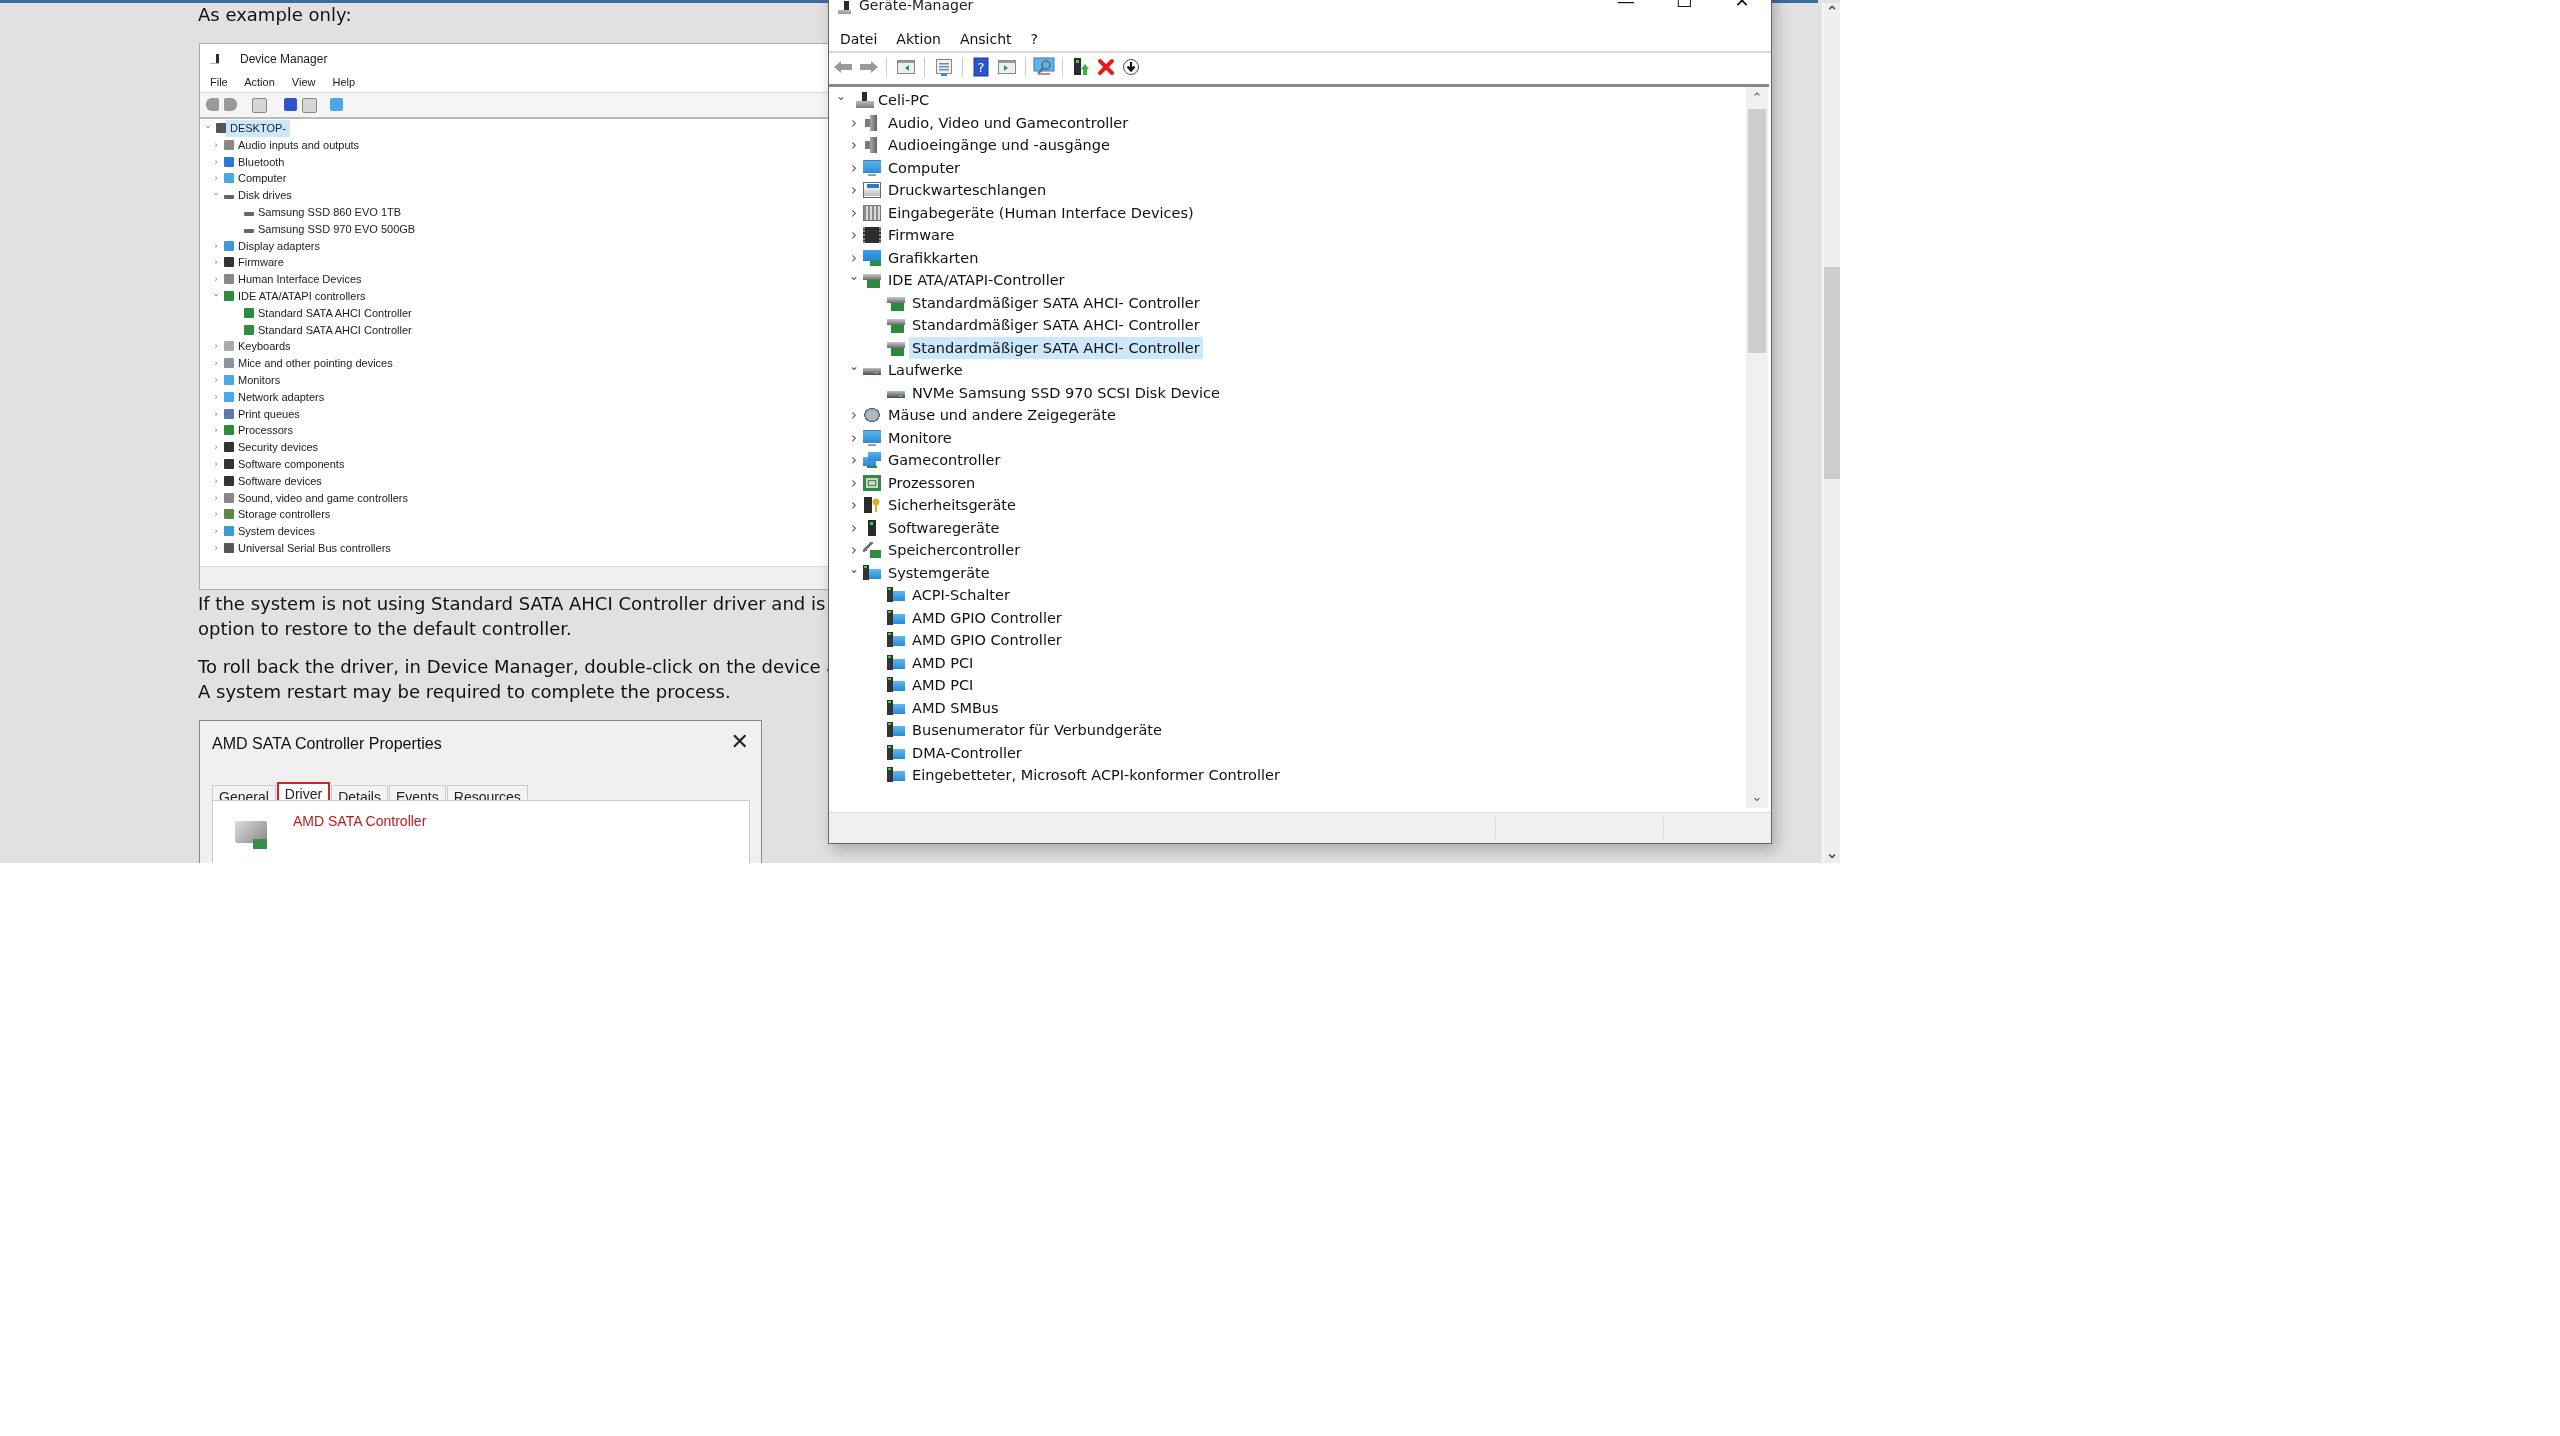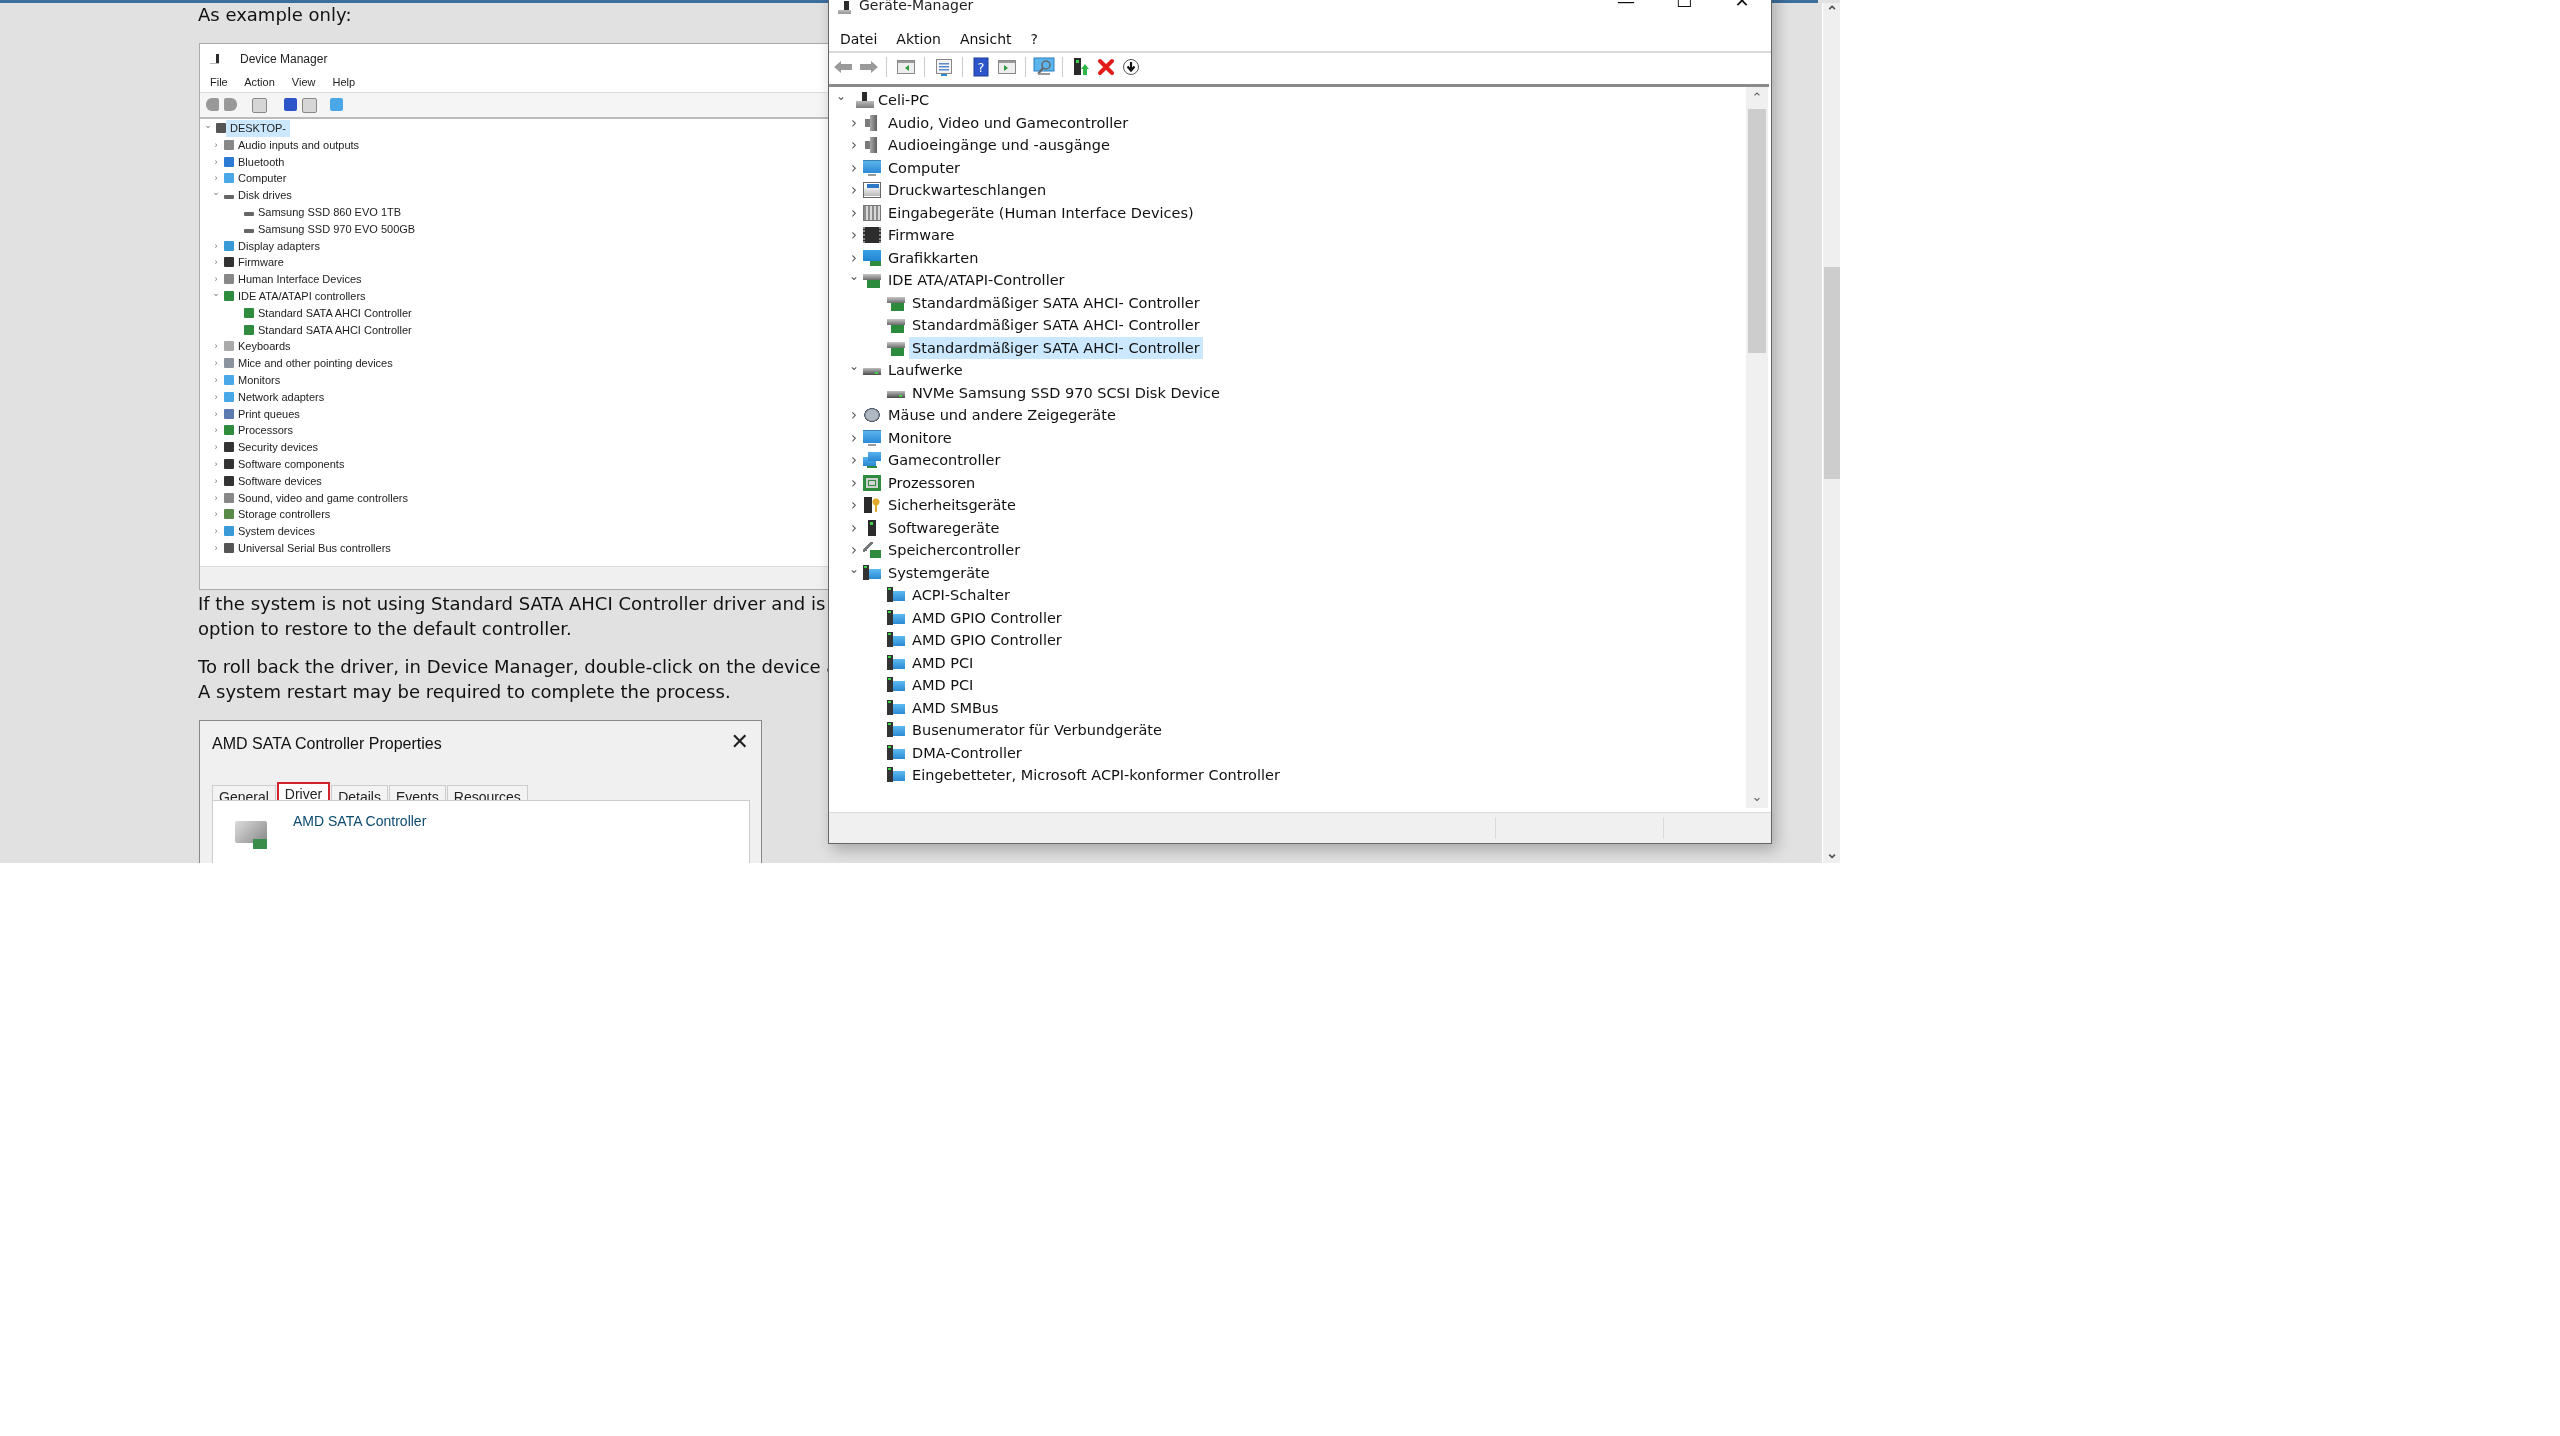--- a/index.html
+++ b/index.html
@@ -29,21 +29,21 @@
   .ex-foot { position:absolute; left:0; bottom:0; width:100%; height:22px; background:#f0f0f0; border-top:1px solid #ddd; }
 
   
   .props { position:absolute; left:199px; top:720px; width:561px; height:160px; background:#f0f0f0; border:1px solid #888; }
   .props .ptitle { position:absolute; left:12px; top:14px; font-size:16px; color:#111; }
   .props .pclose { position:absolute; right:12px; top:8px; font-size:22px; color:#222; }
   .props .tabs { position:absolute; left:12px; top:53px; height:26px; display:flex;margin-top:11px; }
   .props .tab { padding:3px 6px; font-size:14px; border:1px solid #ccc; border-bottom:none; background:#f3f3f3; margin-right:1px; color:#222; }
   .props .tab.active { border:2px solid #d2222d; background:#fff; padding:2px 6px; margin-top:-3px; }
   .props .body { position:absolute; left:12px; top:79px; width:536px; height:90px; background:#fff; border:1px solid #ccc; }
-  .props .devname { position:absolute; left:80px; top:12px; font-size:14px; color:#0c4a6e; }
+  .props .devname { position:absolute; left:80px; top:12px; font-size:14px; color:#b91c1c; }
   .props .devico { position:absolute; left:22px; top:20px; width:32px; height:22px; background:linear-gradient(135deg,#ddd,#888); border-radius:2px; }
   .props .devico::after { content:""; position:absolute; right:0; bottom:-6px; width:14px; height:10px; background:#3a8c4a; }
 
   
   .gm { position:absolute; left:828px; top:-12px; width:942px; height:854px; background:#fff; border:1px solid #666;
         box-shadow:4px 6px 14px rgba(0,0,0,0.25); font-family:"DejaVu Sans", sans-serif; color:#111; }
   .gm .titlebar { position:absolute; left:0; top:0; width:100%; height:28px; }
   .gm .title-ico { position:absolute; left:9px; top:12px; width:13px; height:13px; }
   .gm .title-txt { position:absolute; left:30px; top:8px; font-size:14px; color:#222; }
   .gm .wc { position:absolute; top:2px; width:58px; height:26px; text-align:center; font-size:18px; color:#111; line-height:20px; cursor:pointer; }

